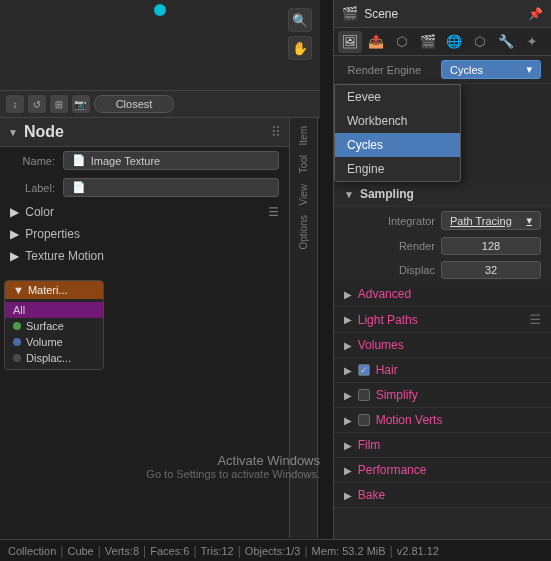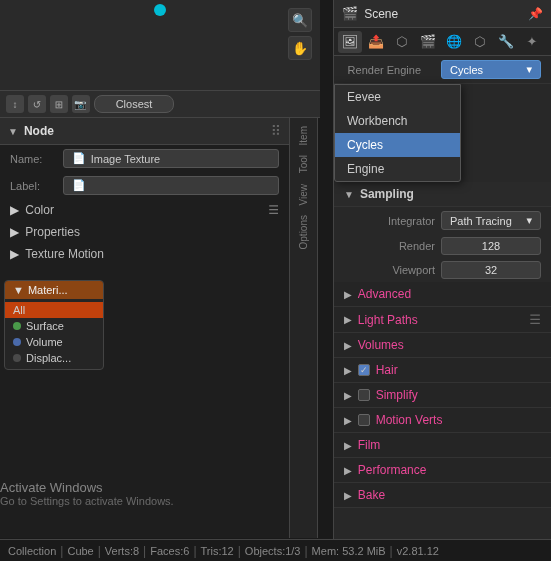--- a/index.html
+++ b/index.html
@@ -100,39 +100,40 @@
       align-items: center;
       gap: 6px;
       border-bottom: 1px solid #444;
     }
     .panel-header .triangle {
       color: #aaa;
       font-size: 10px;
     }
     .panel-title {
       color: #ddd;
-      font-size: 12px;
+      font-size: 16px;
       font-weight: bold;
     }
     .panel-drag {
       margin-left: auto;
       color: #666;
       font-size: 14px;
     }
 
     .node-field {
       display: flex;
       align-items: center;
       padding: 4px 10px;
       gap: 8px;
     }
     .field-label {
       color: #888;
       width: 45px;
       font-size: 11px;
+      text-align: right;
     }
     .field-value {
       background: #3a3a3a;
       border: 1px solid #555;
       border-radius: 3px;
       padding: 2px 8px;
       color: #ccc;
       font-size: 11px;
       flex: 1;
       display: flex;
@@ -191,21 +192,21 @@
     }
     .material-list {
       padding: 3px 0;
     }
     .material-tab {
       padding: 2px 8px;
       font-size: 11px;
       cursor: pointer;
     }
     .material-tab.active {
-      background: #c2410c;
+      background: #701a75;
     }
     .material-item {
       display: flex;
       align-items: center;
       gap: 5px;
       padding: 2px 8px;
       font-size: 11px;
     }
     .mat-dot {
       width: 8px;
@@ -360,20 +361,21 @@
       background: #3c3c3c;
       border: 1px solid #555;
       border-radius: 3px;
       padding: 2px 8px;
       color: #ddd;
       font-size: 11px;
       min-width: 100px;
       display: flex;
       align-items: flex-end;
       justify-content: space-between;
+      text-decoration: underline;
     }
 
     .render-row {
       display: flex;
       align-items: center;
       padding: 3px 10px;
       gap: 6px;
     }
     .render-label {
       color: #888;
@@ -432,24 +434,24 @@
       justify-content: center;
       font-size: 9px;
     }
     .checkbox.checked {
       background: #5680C2;
     }
 
     
     .watermark {
       position: absolute;
-      top: 480px;
+      top: 453px;
       left: 0;
       width: 320px;
-      text-align: left;
+      text-align: right;
       color: rgba(200,200,200,0.6);
       font-size: 13px;
       pointer-events: none;
     }
     .watermark-sub {
       font-size: 11px;
       color: rgba(180,180,180,0.5);
     }
 
     
@@ -654,21 +656,21 @@
         <span>▾</span>
       </div>
     </div>
 
     <div class="render-row">
       <span class="render-label">Render</span>
       <div class="render-num">128</div>
     </div>
 
     <div class="render-row">
-      <span class="render-label">Viewport</span>
+      <span class="render-label">Displac</span>
       <div class="render-num">32</div>
     </div>
 
     <div class="collapsible-section">
       <div class="collapsible-header">
         <span class="coll-tri">▶</span>
         <span class="coll-title">Advanced</span>
       </div>
     </div>
 

